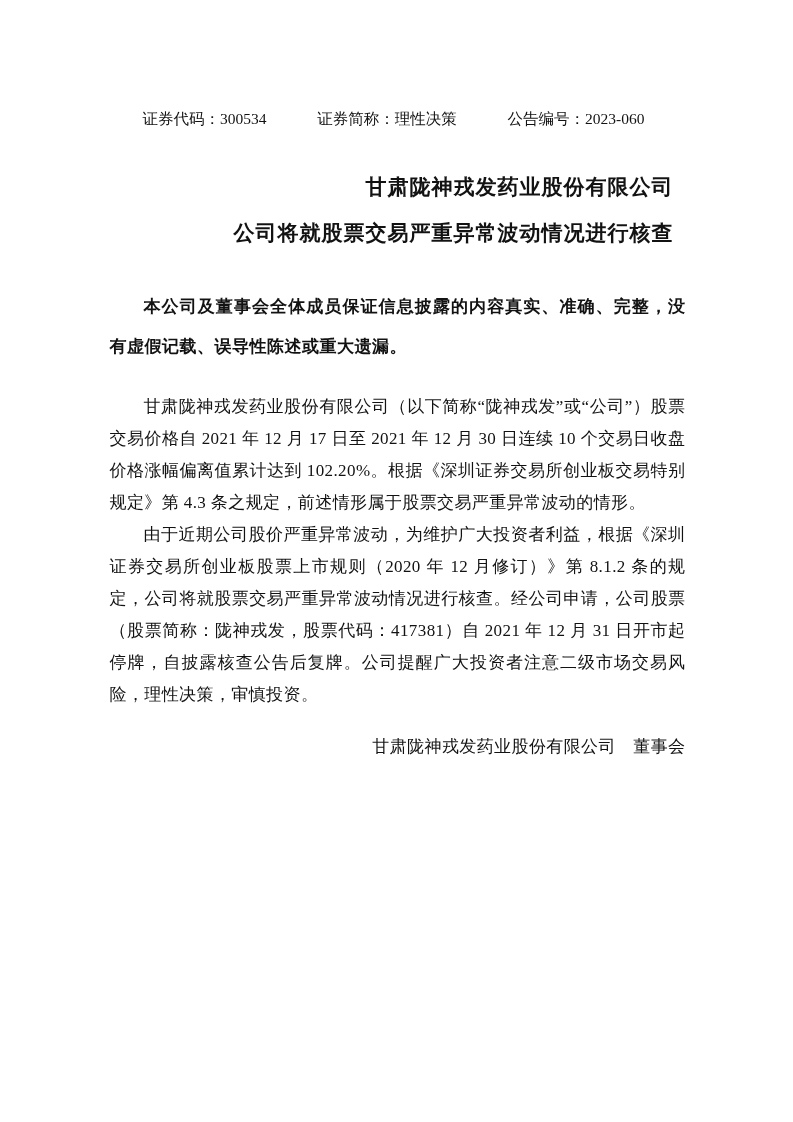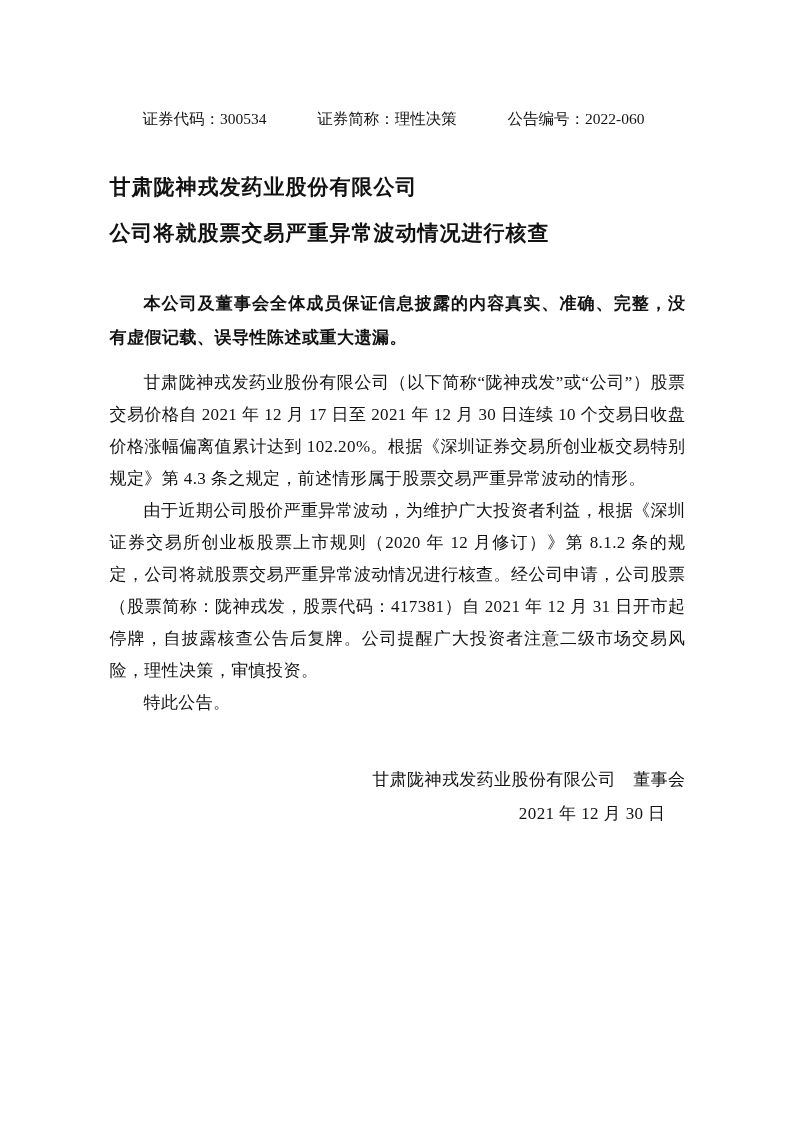--- a/index.html
+++ b/index.html
@@ -21,75 +21,73 @@
   }
   .header-row {
     display: flex;
     justify-content: space-between;
     margin: 0 41px 0 33px;
     font-size: 15.5px;
     line-height: 21px;
     white-space: nowrap;
   }
   .title {
-    text-align: left;
+    text-align: right;
     font-weight: bold;
     font-size: 21px;
     line-height: 28px;
     letter-spacing: 1px;
-    margin: 0;
+    margin: 12px;
   }
   .title-company { margin-top: 44px; }
   .title-subject { margin-top: 18px; }
   .statement {
     font-weight: bold;
     font-size: 17px;
-    line-height: 34px;
+    line-height: 40px;
     letter-spacing: 0.5px;
     margin: 40px 0 0 0;
     text-indent: 2em;
     text-align: justify;
   }
   .body-para {
     font-size: 17px;
     line-height: 32px;
     letter-spacing: 0.4px;
     margin: 0;
     text-indent: 2em;
     text-align: justify;
     text-align-last: left;
   }
-  .body-para.first { margin-top: 12px; }
+  .body-para.first { margin-top: 24px; }
   .signature-block {
-    margin-top: 48px;
+    margin-top: 23px;
     text-align: right;
     font-size: 17px;
     letter-spacing: 0.4px;
   }
   .signature-company { margin: 0; line-height: 26px; }
   .signature-date { margin: 8px 20px 0 0; line-height: 26px; }
 </style>
 </head>
 <body>
 
 <div class="page">
 
   <div class="header-row">
     <span>证券代码：300534</span>
     <span>证券简称：理性决策</span>
-    <span>公告编号：2022-060</span>
+    <span>公告编号：2023-060</span>
   </div>
 
   <h1 class="title title-company">甘肃陇神戎发药业股份有限公司</h1>
   <h1 class="title title-subject">公司将就股票交易严重异常波动情况进行核查</h1>
 
   <p class="statement">本公司及董事会全体成员保证信息披露的内容真实、准确、完整，没有虚假记载、误导性陈述或重大遗漏。</p>
 
   <p class="body-para first">甘肃陇神戎发药业股份有限公司（以下简称“陇神戎发”或“公司”）股票交易价格自 2021 年 12 月 17 日至 2021 年 12 月 30 日连续 10 个交易日收盘价格涨幅偏离值累计达到 102.20%。根据《深圳证券交易所创业板交易特别规定》第 4.3 条之规定，前述情形属于股票交易严重异常波动的情形。</p>
   <p class="body-para">由于近期公司股价严重异常波动，为维护广大投资者利益，根据《深圳证券交易所创业板股票上市规则（2020 年 12 月修订）》第 8.1.2 条的规定，公司将就股票交易严重异常波动情况进行核查。经公司申请，公司股票（股票简称：陇神戎发，股票代码：417381）自 2021 年 12 月 31 日开市起停牌，自披露核查公告后复牌。公司提醒广大投资者注意二级市场交易风险，理性决策，审慎投资。</p>
-  <p class="body-para">特此公告。</p>
 
   <div class="signature-block">
     <p class="signature-company">甘肃陇神戎发药业股份有限公司　董事会</p>
-    <p class="signature-date">2021 年 12 月 30 日</p>
   </div>
 
 </div>
 
 </body></html>

